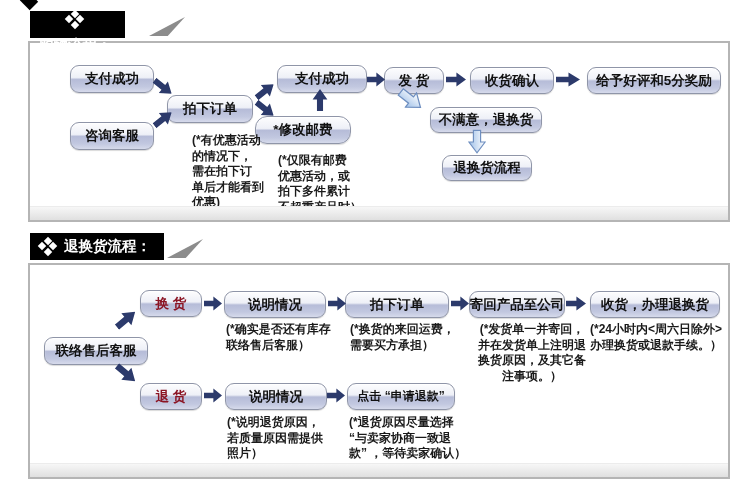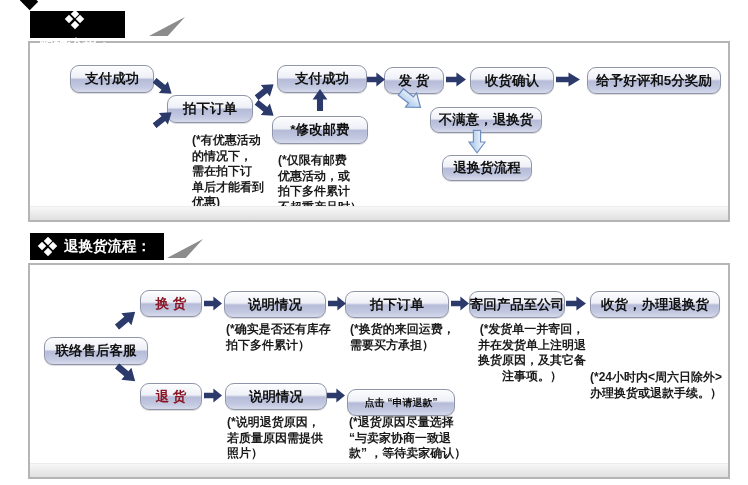--- a/index.html
+++ b/index.html
@@ -25,21 +25,21 @@
   .panel .bstrip{position:absolute;left:0;right:0;bottom:0;height:13px;
          background:linear-gradient(180deg,#f7f7f7,#e0e0e0);border-top:1px solid #ececec;}
 
   
   .pill{position:absolute;display:flex;align-items:center;justify-content:center;
         border:1px solid #8f95a8;border-radius:9px;
         background:linear-gradient(180deg,#fdfdfe 0%,#eef0f7 44%,#b6bcd8 52%,#c2c8e0 80%,#d6daeb 100%);
         box-shadow:inset 0 1px 1px rgba(255,255,255,.95),0 1px 1px rgba(0,0,0,.15);
         font-size:13.5px;font-weight:bold;color:#111;white-space:nowrap;}
   .pill.red{color:#8b1423;}
-  .pill.small{font-size:10px;margin-top:6px;}
+  .pill.small{font-size:12px;}
 
   
   .note{position:absolute;font-size:12px;font-weight:bold;color:#1a1a1a;
         line-height:15.5px;white-space:pre-line;}
 
   
   .arr{position:absolute;background:#2c3a6b;
        clip-path:polygon(0 31%,52% 31%,52% 4%,100% 50%,52% 96%,52% 69%,0 69%);}
 
   
@@ -57,23 +57,24 @@
       <i></i>
       <i></i>
     </span>
   <span>购物流程：</span>
 </div>
 <div class="tri" style="left:149px;top:17px;width:36px;height:19px;"></div>
 
 <div class="panel" style="top:41px;height:177px;">
 
   <div class="pill" style="left:40px;top:22px;width:82px;height:26px;">支付成功</div>
+  <div class="pill" style="left:40px;top:79px;width:82px;height:26px;">咨询客服</div>
   <div class="pill" style="left:137px;top:52px;width:84px;height:26px;">拍下订单</div>
   <div class="pill" style="left:247px;top:22px;width:88px;height:26px;">支付成功</div>
-  <div class="pill" style="left:242px;top:73px;width:94px;height:26px;">*修改邮费</div>
+  <div class="pill" style="left:225px;top:73px;width:94px;height:26px;border-radius:12px;">*修改邮费</div>
   <div class="pill" style="left:354px;top:24px;width:58px;height:25px;">发 货</div>
   <div class="pill" style="left:440px;top:24px;width:82px;height:25px;">收货确认</div>
   <div class="pill" style="left:557px;top:24px;width:132px;height:25px;text-align:right;">给予好评和5分奖励</div>
   <div class="pill" style="left:400px;top:64px;width:110px;height:24px;">不满意，退换货</div>
   <div class="pill" style="left:412px;top:112px;width:88px;height:24px;">退换货流程</div>
 
   <div class="note" style="left:162px;top:90px;width:112px;">(*有优惠活动
 的情况下，
 需在拍下订
 单后才能看到
@@ -131,28 +132,28 @@
   <div class="pill red" style="left:110px;top:25px;width:60px;height:25px;">换 货</div>
   <div class="pill" style="left:194px;top:26px;width:100px;height:25px;">说明情况</div>
   <div class="pill" style="left:315px;top:26px;width:102px;height:25px;">拍下订单</div>
   <div class="pill" style="left:560px;top:26px;width:128px;height:25px;">收货，办理退换货</div>
   <div class="pill" style="left:439px;top:26px;width:94px;height:25px;">寄回产品至公司</div>
   <div class="pill red" style="left:110px;top:118px;width:60px;height:25px;">退 货</div>
   <div class="pill" style="left:195px;top:118px;width:100px;height:25px;">说明情况</div>
   <div class="pill small" style="left:317px;top:118px;width:106px;height:25px;">点击 “申请退款”</div>
 
   <div class="note" style="left:196px;top:57px;width:128px;">(*确实是否还有库存
-拍下多件累计）</div>
+联络售后客服）</div>
   <div class="note" style="left:320px;top:57px;width:120px;">(*换货的来回运费，
 需要买方承担）</div>
   <div class="note" style="left:439px;top:57px;width:126px;text-align:center;">(*发货单一并寄回，
 并在发货单上注明退
 换货原因，及其它备
 注事项。）</div>
-  <div class="note" style="left:560px;top:57px;width:138px;margin-top:48px;">(*24小时内&lt;周六日除外&gt;
+  <div class="note" style="left:560px;top:57px;width:138px;">(*24小时内&lt;周六日除外&gt;
 办理换货或退款手续。）</div>
   <div class="note" style="left:197px;top:150px;width:116px;">(*说明退货原因，
 若质量原因需提供
 照片）</div>
   <div class="note" style="left:319px;top:150px;width:126px;">(*退货原因尽量选择
  “与卖家协商一致退
 款” ，等待卖家确认）</div>
 
   <div class="arr" style="left:84px;top:46px;width:24px;height:17px;transform:rotate(-40deg);"></div>
   <div class="arr" style="left:84px;top:100px;width:24px;height:17px;transform:rotate(40deg);"></div>

